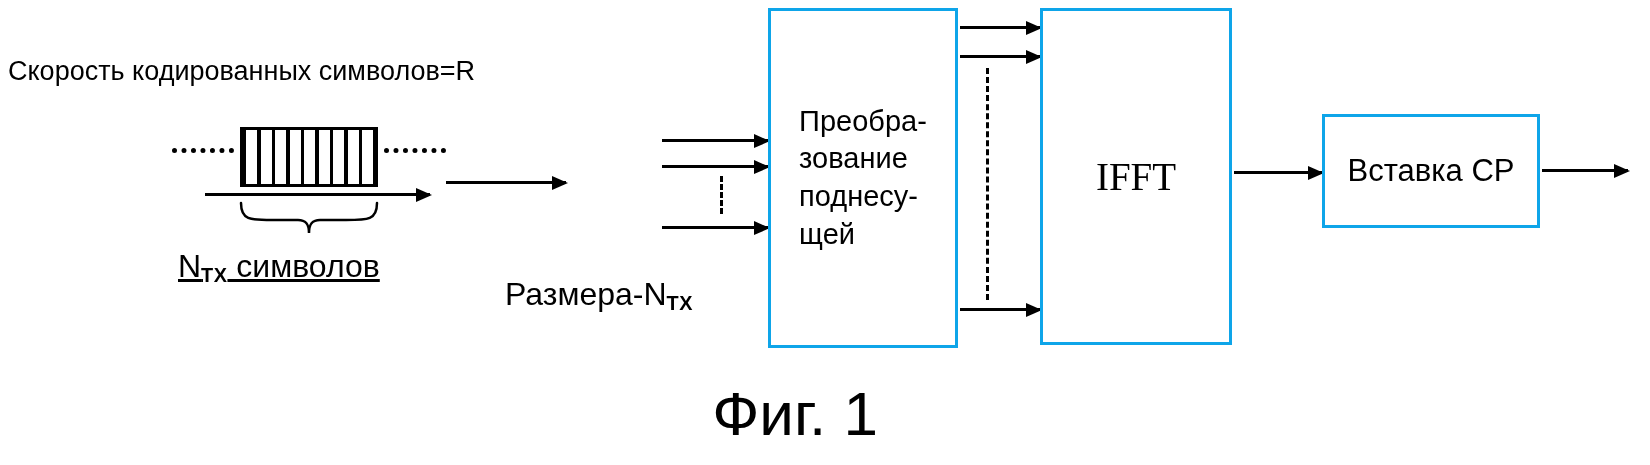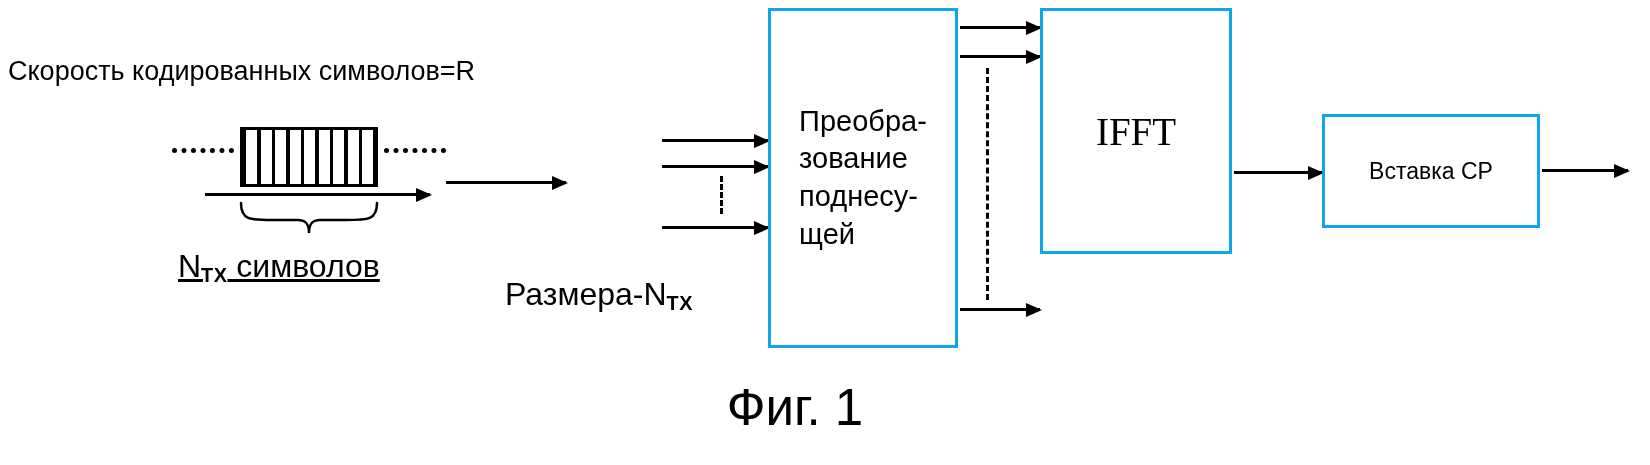--- a/index.html
+++ b/index.html
@@ -91,28 +91,28 @@
 зование
 поднесу-
 щей</div>
   </div>
 
   <div class="hline arrow" style="left:960px; top:26px; width:80px;"></div>
   <div class="hline arrow" style="left:960px; top:55px; width:80px;"></div>
   <div class="vdash" style="left:986px; top:68px; height:232px;"></div>
   <div class="hline arrow" style="left:960px; top:308px; width:80px;"></div>
 
-  <div class="box serif" style="left:1040px; top:8px; width:192px; height:246px; font-size:39px;">
+  <div class="box serif" style="left:1040px; top:8px; width:192px; height:337px; font-size:39px;">
     <span>IFFT</span>
   </div>
 
 
   <div class="hline arrow" style="left:1234px; top:171px; width:88px;"></div>
 
-  <div class="box" style="left:1322px; top:114px; width:218px; height:114px; font-size:23px;">
+  <div class="box" style="left:1322px; top:114px; width:218px; height:114px; font-size:31px;">
     <span>Вставка CP</span>
   </div>
 
   <div class="hline arrow" style="left:1542px; top:169px; width:86px;"></div>
 
-  <div class="abs" style="left:630px; top:378px; width:330px; text-align:center; font-size:51px;">Фиг. 1</div>
+  <div class="abs" style="left:630px; top:378px; width:330px; text-align:center; font-size:62px;">Фиг. 1</div>
 
 </div>
 
 </body></html>

